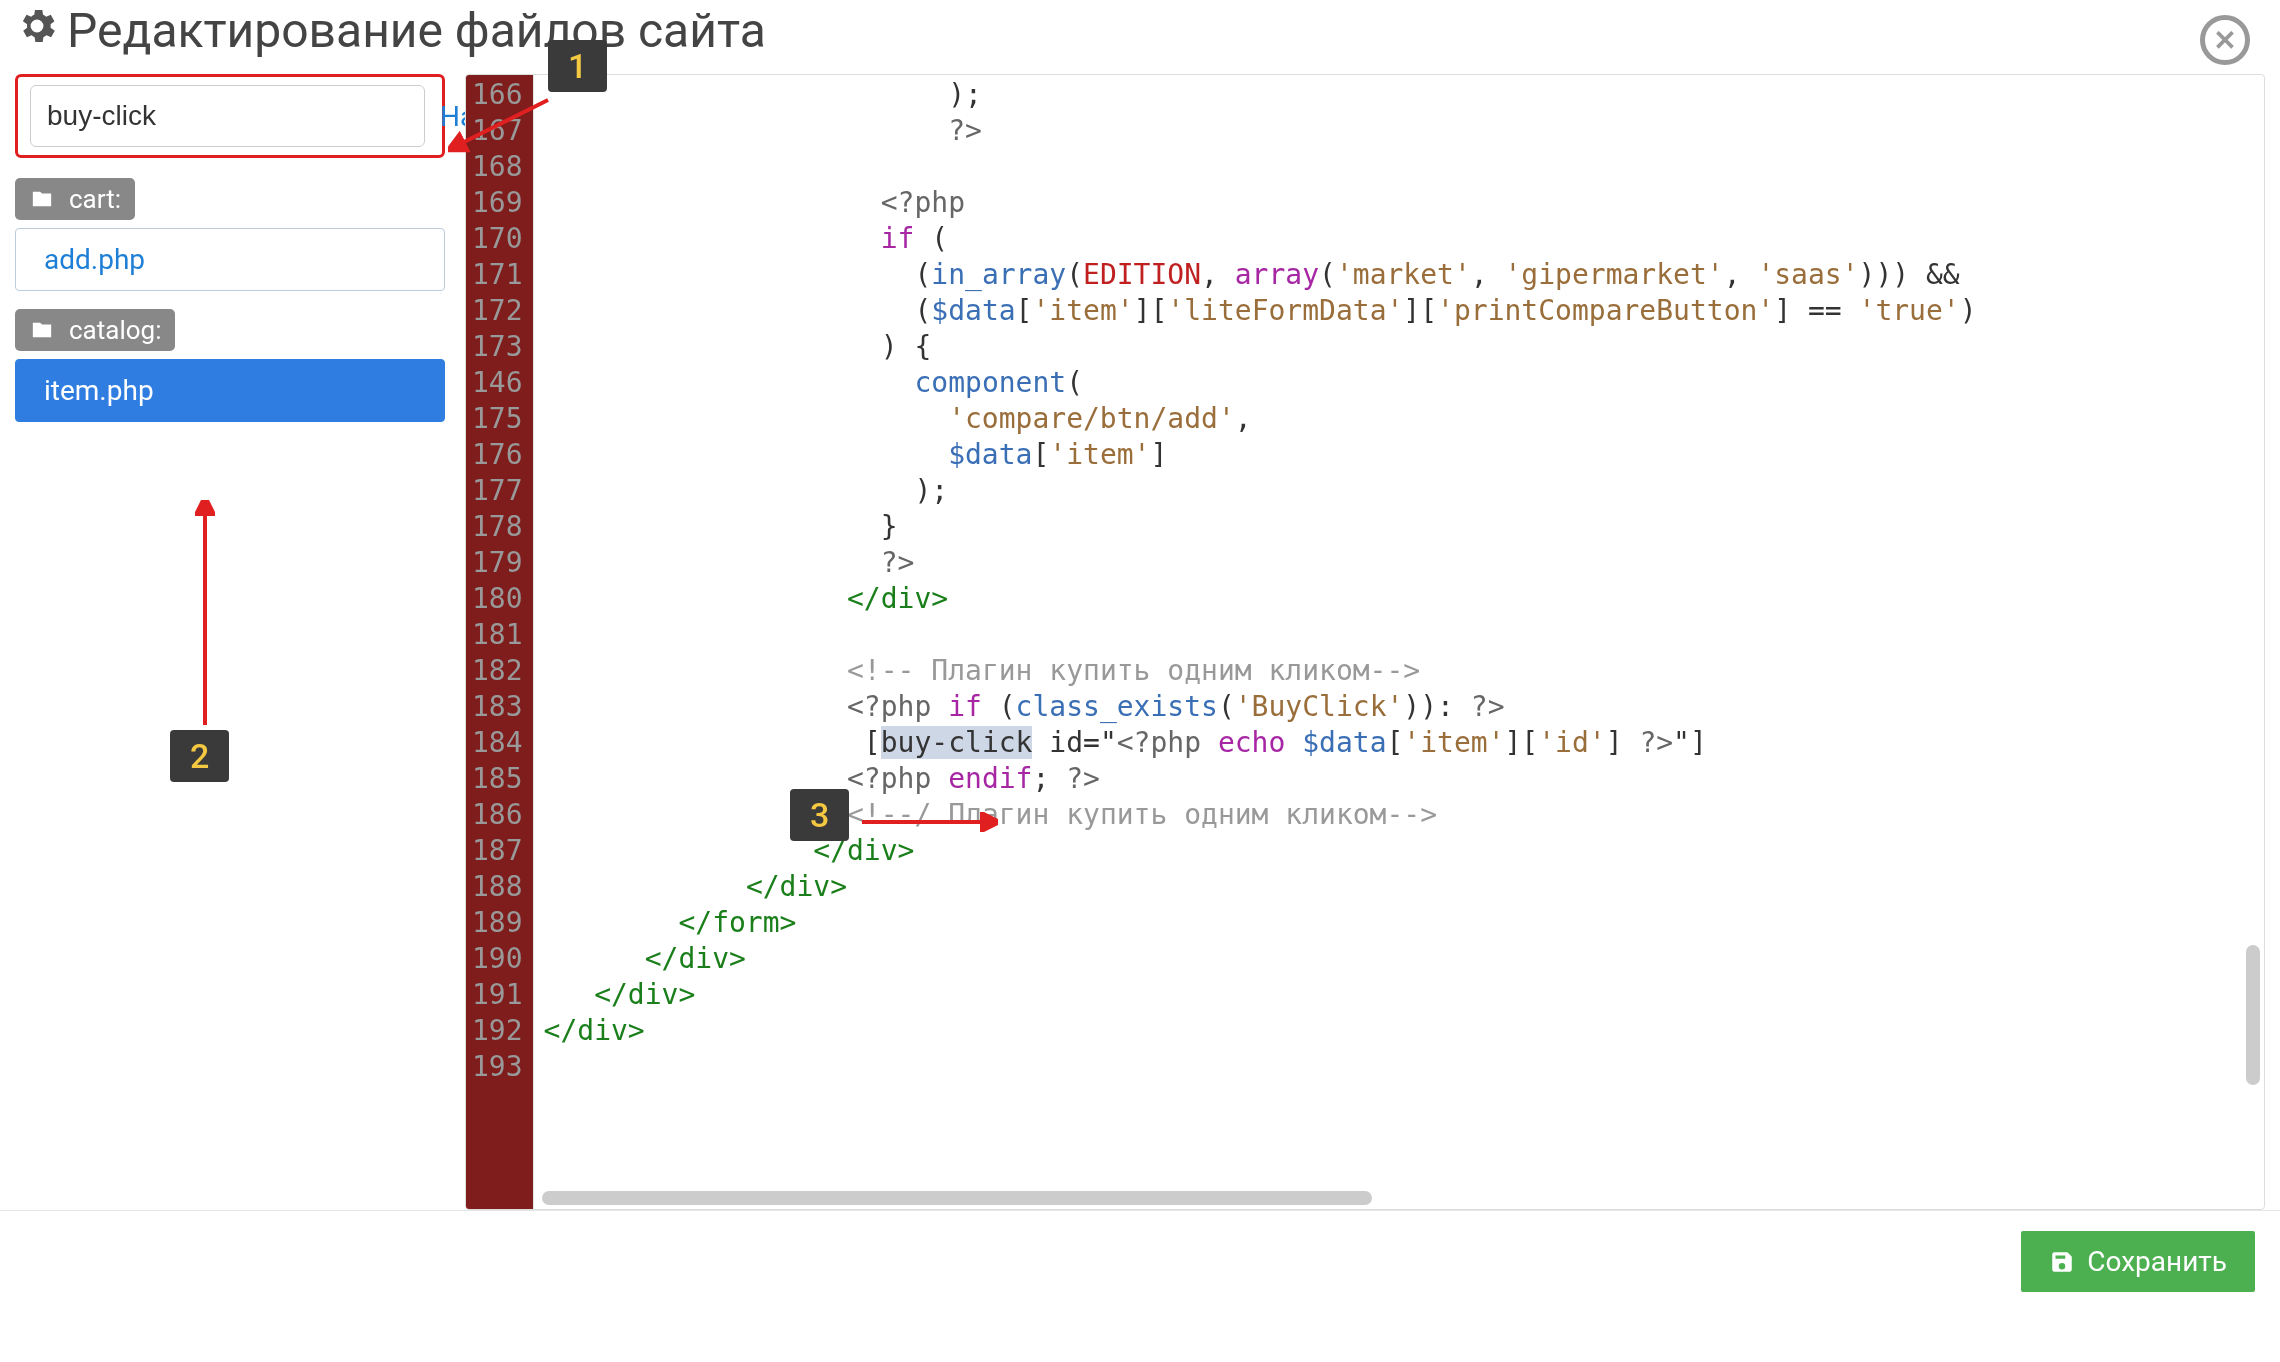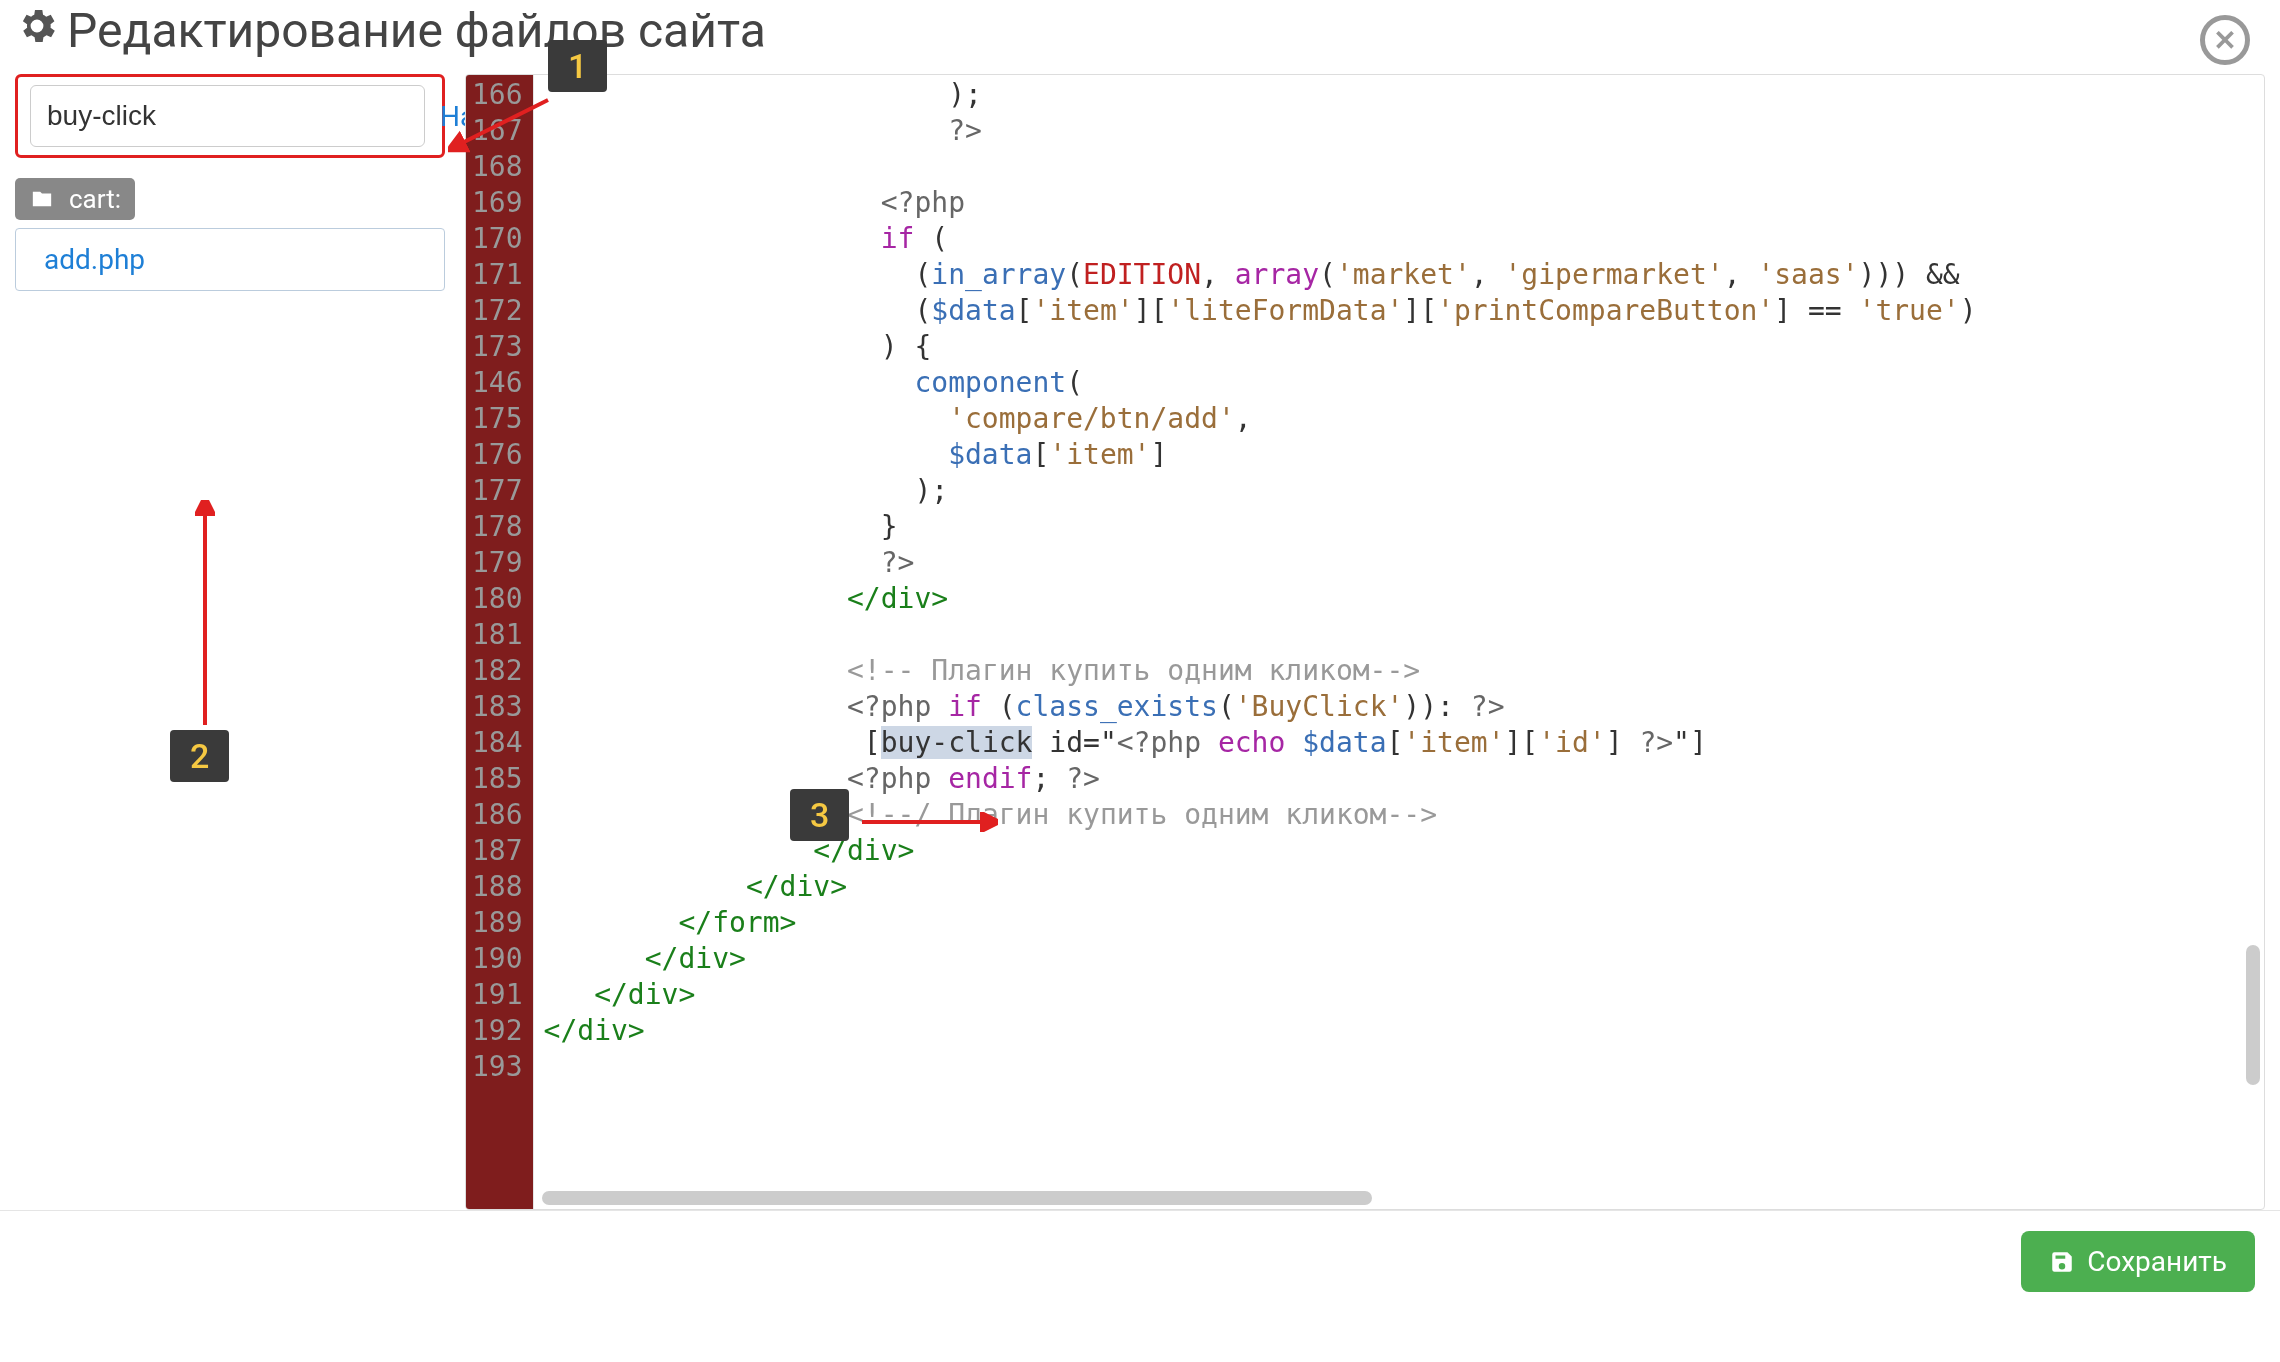--- a/index.html
+++ b/index.html
@@ -162,21 +162,21 @@
   }
   .footer {
     border-top: 1px solid #e5e5e5;
     padding: 20px 25px;
     display: flex;
     justify-content: flex-end;
   }
   .save-btn {
     background: #4caf50;
     color: #fff;
-    border-radius: 8px;
+    border-radius: 2px;
     padding: 14px 28px;
     font-size: 28px;
     display: inline-flex;
     align-items: center;
     gap: 12px;
     cursor: pointer;
   }
   
   .callout {
     position: absolute;
@@ -222,20 +222,29 @@
     <div>
       <div class="folder-badge">
         <svg class="folder-icon-svg" viewBox="0 0 24 24">
             <path d="M10 4H2v16h20V6H12z"></path>
           </svg>
         <span>cart:</span>
       </div>
       <div class="file-item">add.php</div>
     </div>
 
+    <div>
+      <div class="folder-badge">
+        <svg class="folder-icon-svg" viewBox="0 0 24 24">
+            <path d="M10 4H2v16h20V6H12z"></path>
+          </svg>
+        <span>catalog:</span>
+      </div>
+      <div class="file-item active">item.php</div>
+    </div>
   </div>
 
   <div class="editor">
     <div class="editor-content">
       <div class="gutter" id="gutter">
           <div>166</div>
           <div>167</div>
           <div>168</div>
           <div>169</div>
           <div>170</div>

